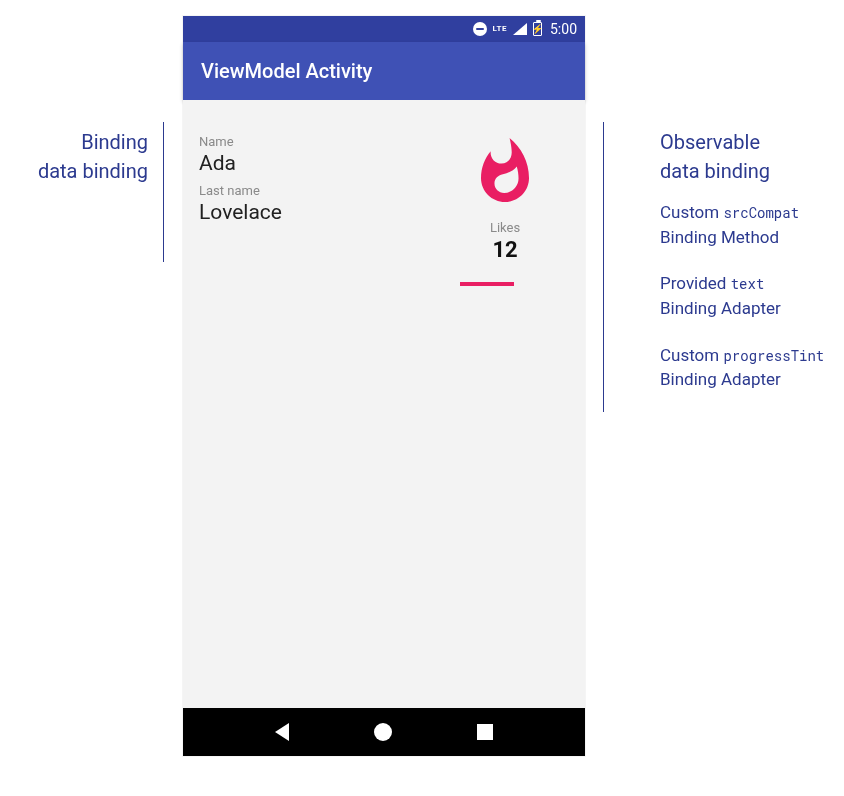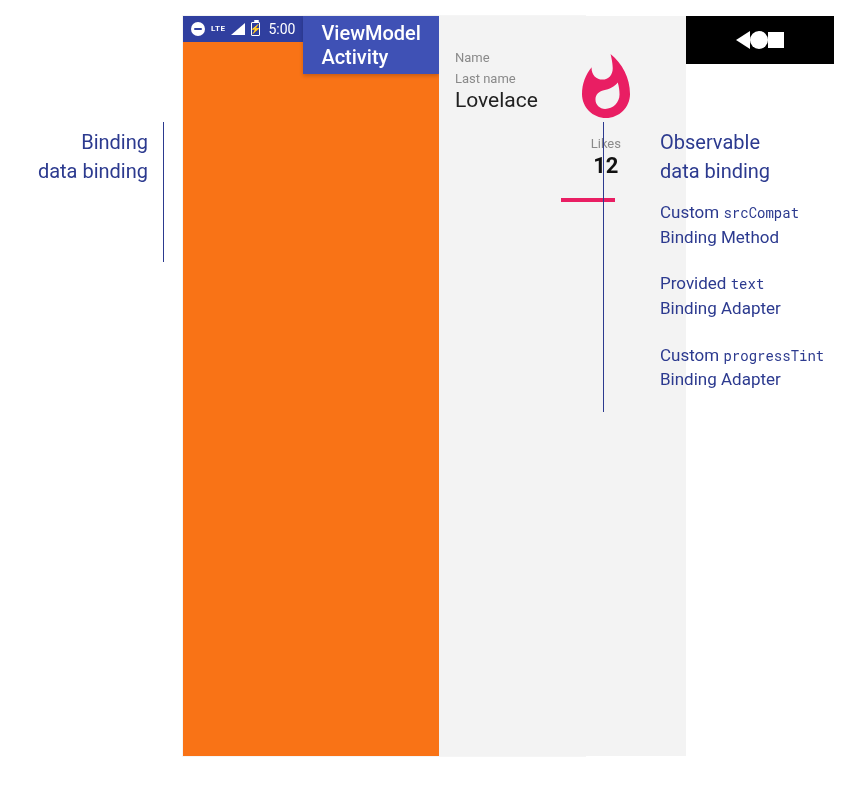--- a/index.html
+++ b/index.html
@@ -15,24 +15,24 @@
     position: absolute;
     inset: 0;
   }
   
   .phone {
     position: absolute;
     left: 183px;
     top: 16px;
     width: 402px;
     height: 740px;
-    background: #f97316;
+    background: #f9a8d4;
     box-shadow: 0 0 0 1px rgba(0,0,0,0.04);
     display: flex;
-    flex-direction: row;
+    flex-direction: column;
   }
   .statusbar {
     height: 26px;
     background: #303f9f;
     color: #ffffff;
     display: flex;
     align-items: center;
     justify-content: flex-end;
     padding: 0 8px;
     gap: 6px;
@@ -237,20 +237,21 @@
       <span class="sb-time">5:00</span>
     </div>
 
     <div class="appbar">
       <span>ViewModel Activity</span>
     </div>
 
     <div class="content">
       <div class="col-left">
         <div class="field-label">Name</div>
+        <div class="field-value">Ada</div>
         <div class="field-label">Last name</div>
         <div class="field-value">Lovelace</div>
       </div>
 
       <div class="col-right">
         <div class="flame">
           <svg viewBox="0 0 24 24" width="72" height="72">
             <path fill="#e91e63" d="M13.5 0.67 C13.5 0.67 14.24 3.32 14.24 5.47 C14.24 7.53 12.89 9.2 10.83 9.2 C8.76 9.2 7.2 7.53 7.2 5.47 L7.23 5.11 C5.21 7.51 4 10.62 4 14 C4 18.42 7.58 22 12 22 C16.42 22 20 18.42 20 14 C20 8.61 17.41 3.8 13.5 0.67 Z M11.71 19 C9.93 19 8.49 17.6 8.49 15.86 C8.49 14.24 9.54 13.1 11.3 12.74 C13.07 12.38 14.9 11.53 15.92 10.16 C16.31 11.45 16.51 12.81 16.51 14.2 C16.51 16.85 14.36 19 11.71 19 Z"></path>
           </svg>
         </div>

